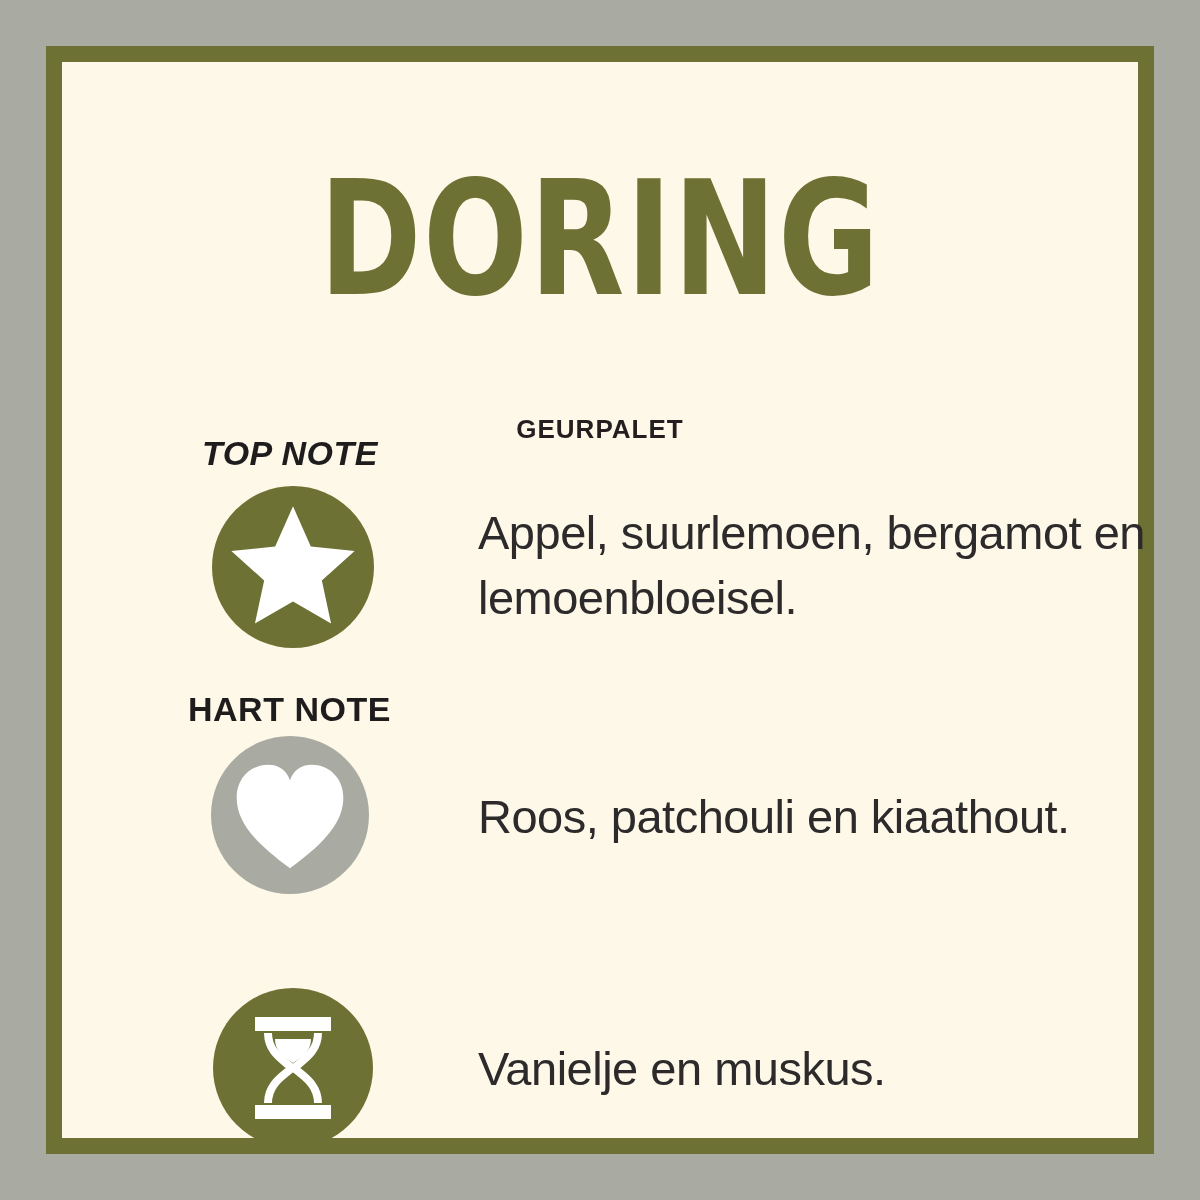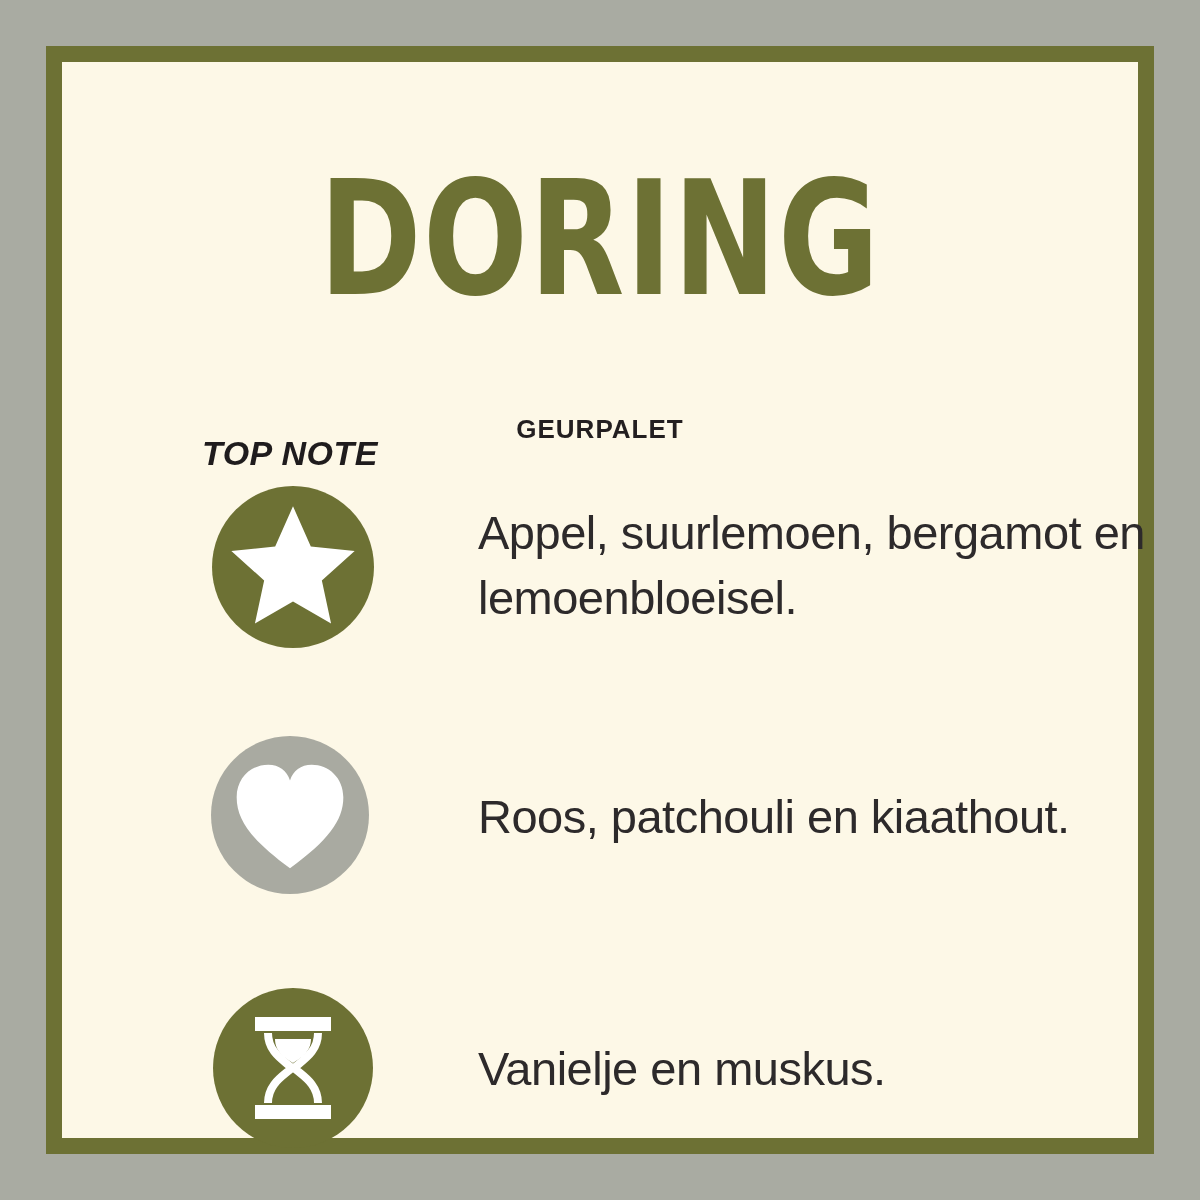--- a/index.html
+++ b/index.html
@@ -109,20 +109,21 @@
     <div class="note-label" id="label-top">TOP NOTE</div>
     <div class="icon-circle" id="circle-top" style="background: rgb(109, 113, 52);">
       <span>
         <svg width="162" height="162" viewBox="0 0 160 160">
           <polygon fill="#ffffff" points="80,20 97.6,59.7 140.9,64.2 108.5,93.3 117.6,135.8 80,114 42.4,135.8 51.5,93.3 19.1,64.2 62.4,59.7"></polygon>
         </svg>
       </span>
     </div>
     <div class="note-text" id="text-top">Appel, suurlemoen, bergamot en lemoenbloeisel.</div>
 
+    <div class="note-label" id="label-hart">HART NOTE</div>
     <div class="icon-circle" id="circle-hart" style="background: rgb(169, 170, 161);">
       <span>
         <svg width="158" height="158" viewBox="0 0 160 160">
           <path fill="#ffffff" d="M80,134 C42,106 26,86 26,62 C26,42 41,29 58,29 C69,29 77,35 80,45 C83,35 91,29 102,29 C119,29 134,42 134,62 C134,86 118,106 80,134 Z"></path>
         </svg>
       </span>
     </div>
     <div class="note-text" id="text-hart">Roos, patchouli en kiaathout.</div>
 
     <div class="icon-circle" id="circle-basis" style="background: rgb(109, 113, 52);">

